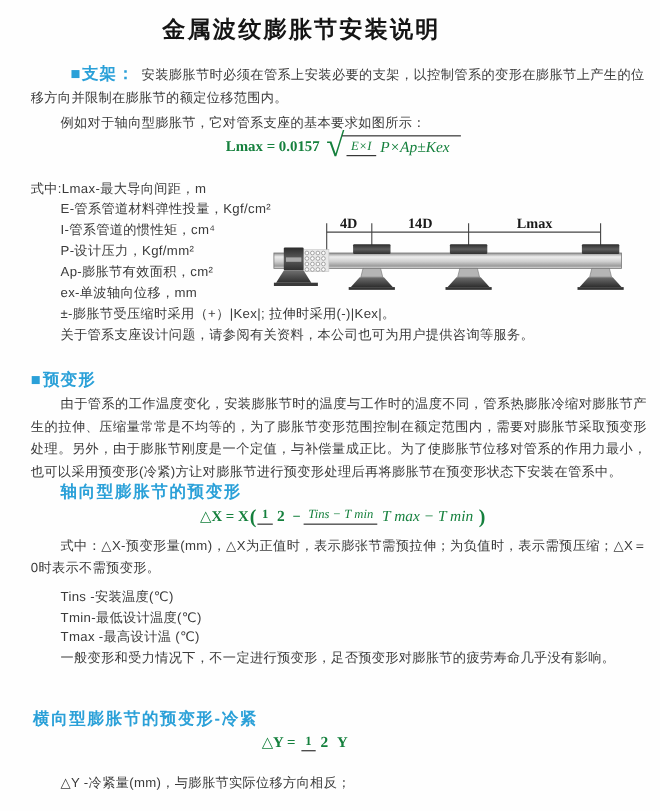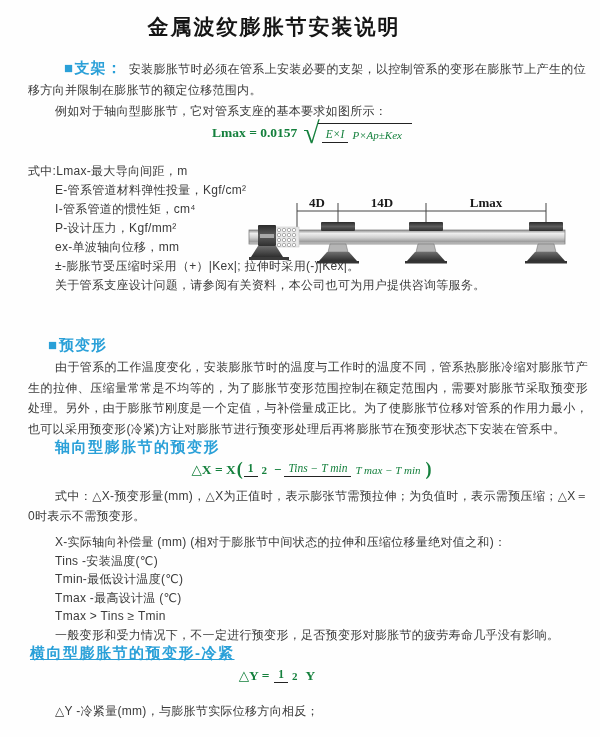--- a/index.html
+++ b/index.html
@@ -17,42 +17,42 @@
   
   .para{
     font-size:12px;line-height:21px;letter-spacing:0.3px;color:#3a3a3a;
     text-align:justify;
   }
   .sec-marker{color:#2aa0d8;font-size:15px;margin-right:1px;}
   .sec-title-inline{
     color:#2aa0d8;font-size:15px;font-weight:bold;letter-spacing:1px;margin-right:6px;
   }
   .sec-header{
-    font-size:15px;font-weight:bold;color:#2aa0d8;letter-spacing:1px;margin-left:20px;
+    font-size:15px;font-weight:bold;color:#2aa0d8;letter-spacing:1px;
   }
   .sub-heading{
     font-size:15px;font-weight:bold;color:#2aa0d8;letter-spacing:1.5px;
   }
   
   .def-list{font-size:12px;line-height:19px;letter-spacing:0.3px;color:#3a3a3a;}
   .def-list .def-item{padding-left:27px;white-space:nowrap;}
   .def-list .def-item.lead{padding-left:0;}
   .item-list{font-size:12px;line-height:18.5px;letter-spacing:0.3px;color:#3a3a3a;}
   .item-list .list-item{white-space:nowrap;}
   
   .formula{
     display:flex;align-items:center;justify-content:center;width:600px;
     font-family:"Liberation Serif","DejaVu Serif",serif;color:#15803d;padding-left:12px;
   }
   .f-lhs{font-size:13.5px;font-weight:bold;white-space:pre;}
   .sqrt-sign{font-size:30px;font-weight:400;line-height:22px;margin:0 -2px 0 6px;}
   .radicand{border-top:1.5px solid #222;padding:1px 6px 0 4px;}
   .frac{display:inline-flex;flex-direction:row;align-items:center;vertical-align:middle;}
   .frac .num{font-size:11.5px;font-style:italic;padding:0 4px 1px 4px;border-bottom:1px solid #222;line-height:13px;}
-  .frac .den{font-size:11px;font-style:italic;padding:1px 4px 0 4px;line-height:13px;}
+  .frac .den{font-size:14px;font-style:italic;padding:1px 4px 0 4px;line-height:13px;}
   .frac.upright .num,.frac.upright .den{font-style:normal;font-weight:bold;}
   .paren{font-size:18px;font-weight:bold;padding:0 1px;}
   .f-op{font-size:13px;font-weight:bold;padding:0 3px;}
   .f-rhs{font-size:13.5px;font-weight:bold;padding-left:4px;}
   .note-line{font-size:12px;letter-spacing:0.3px;color:#3a3a3a;white-space:nowrap;}
   
   .pipe-diagram{top:190px;left:245px;width:350px;height:100px;}
   .dim-label{
     font-family:"Liberation Serif","DejaVu Serif",serif;
     font-size:13px;font-weight:bold;fill:#1a1a1a;
@@ -78,20 +78,21 @@
       <span class="den">P×Ap±Kex</span>
     </span>
   </span>
 </div>
 
 <div class="abs def-list" style="top:162px;left:28px;width:560px;">
   <div class="def-item lead">式中:Lmax-最大导向间距，m</div>
   <div class="def-item">E-管系管道材料弹性投量，Kgf/cm²</div>
   <div class="def-item">I-管系管道的惯性矩，cm⁴</div>
   <div class="def-item">P-设计压力，Kgf/mm²</div>
+  <div class="def-item">Ap-膨胀节有效面积，cm²</div>
   <div class="def-item">ex-单波轴向位移，mm</div>
   <div class="def-item">±-膨胀节受压缩时采用（+）|Kex|; 拉伸时采用(-)|Kex|。</div>
   <div class="def-item">关于管系支座设计问题，请参阅有关资料，本公司也可为用户提供咨询等服务。</div>
 </div>
 
 <svg class="abs pipe-diagram" viewBox="0 0 350 100">
   <defs>
     <linearGradient id="pipeGrad" x1="0" y1="0" x2="0" y2="1">
       <stop offset="0" stop-color="#8f8f8f"></stop>
       <stop offset="0.25" stop-color="#ededed"></stop>
@@ -195,29 +196,27 @@
   <span class="frac">
     <span class="num">Tins − T min</span>
     <span class="den">T max − T min</span>
   </span>
   <span class="paren">)</span>
 </div>
 
 <div class="abs para" style="top:487px;left:28px;width:560px;line-height:19.5px;text-indent:27px;">式中：△X-预变形量(mm)，△X为正值时，表示膨张节需预拉伸；为负值时，表示需预压缩；△X＝0时表示不需预变形。</div>
 
 <div class="abs item-list" style="top:533px;left:55px;">
-  <div class="list-item">X-实际轴向补偿量 (mm) (相对于膨胀节中间状态的拉伸和压缩位移量绝对值之和)：</div>
   <div class="list-item">Tins -安装温度(℃)</div>
   <div class="list-item">Tmin-最低设计温度(℃)</div>
   <div class="list-item">Tmax -最高设计温 (℃)</div>
-  <div class="list-item">Tmax &gt; Tins ≥ Tmin</div>
   <div class="list-item">一般变形和受力情况下，不一定进行预变形，足否预变形对膨胀节的疲劳寿命几乎没有影响。</div>
 </div>
 
-<div class="abs sub-heading" style="top:644px;left:30px;text-decoration:underline;">横向型膨胀节的预变形-冷紧</div>
+<div class="abs sub-heading" style="top:644px;left:30px;">横向型膨胀节的预变形-冷紧</div>
 
 <div class="abs formula" style="top:667px;left:-35px;">
   <span class="f-lhs">△Y =</span>
   <span class="frac upright" style="margin-left:5px;">
     <span class="num">1</span>
     <span class="den">2</span>
   </span>
   <span class="f-rhs">Y</span>
 </div>
 

